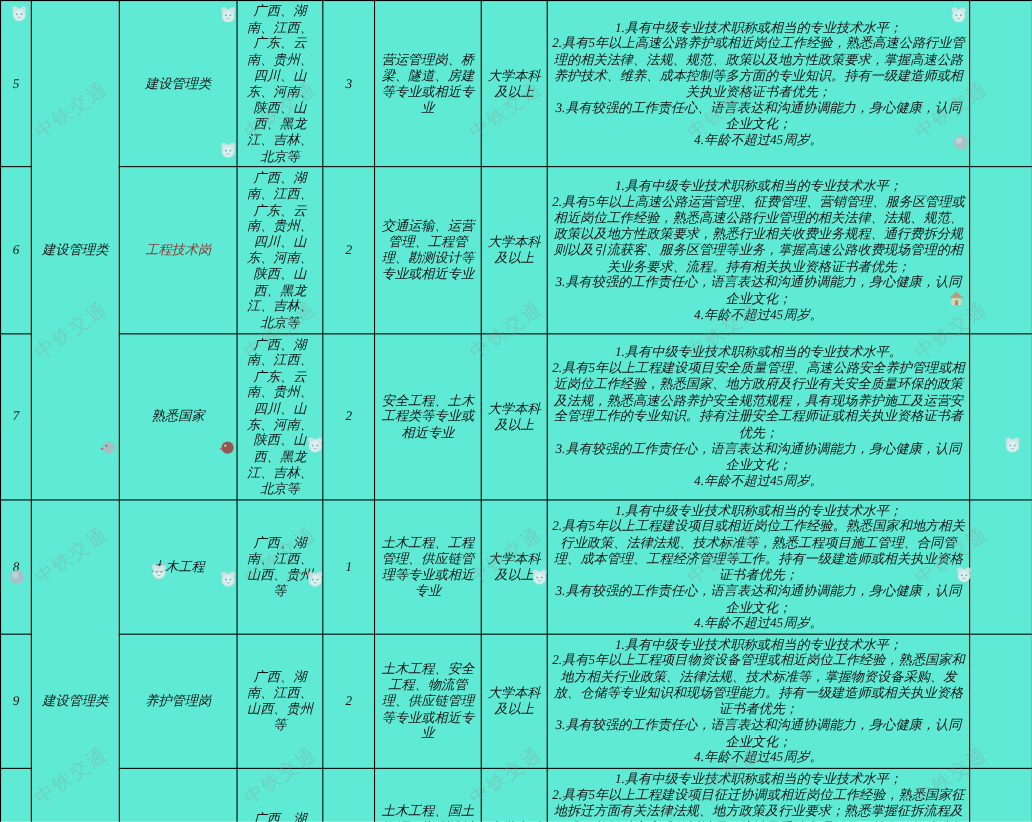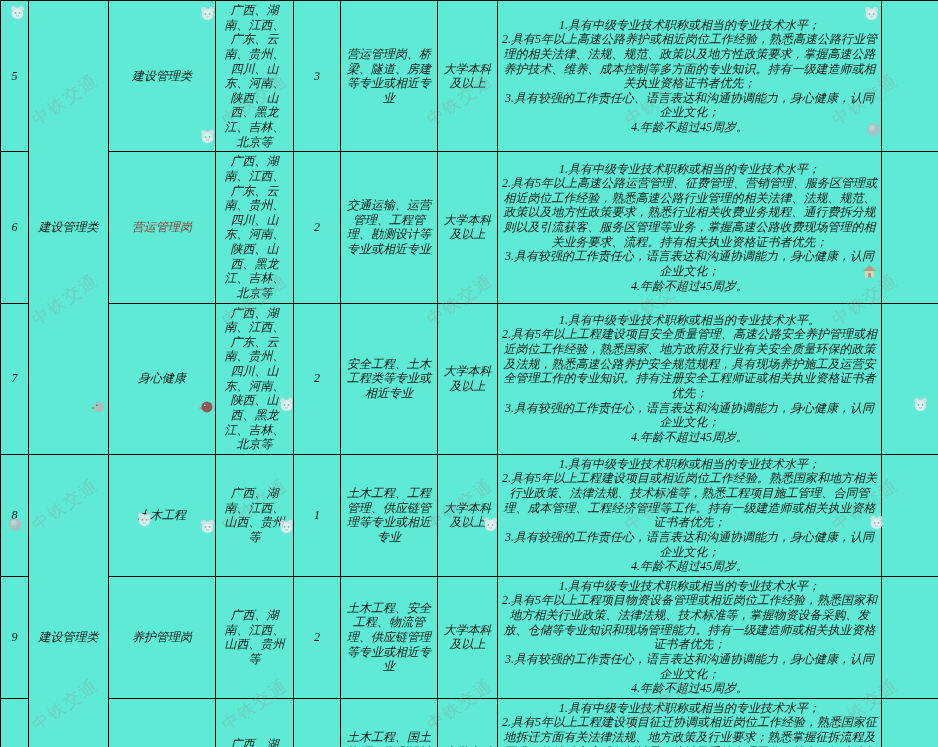--- a/index.html
+++ b/index.html
@@ -61,34 +61,34 @@
       <td class="majors">营运管理岗、桥梁、隧道、房建等专业或相近专业</td>
       <td>大学本科及以上</td>
       <td class="req hl-purple">1.具有中级专业技术职称或相当的专业技术水平；
 2.具有5年以上高速公路养护或相近岗位工作经验，熟悉高速公路行业管理的相关法律、法规、规范、政策以及地方性政策要求，掌握高速公路养护技术、维养、成本控制等多方面的专业知识。持有一级建造师或相关执业资格证书者优先；
 3.具有较强的工作责任心、语言表达和沟通协调能力，身心健康，认同企业文化；
 4.年龄不超过45周岁。</td>
       <td></td>
     </tr>
     <tr style="height:136px">
       <td>6</td>
-      <td class="hl-red">营运管理岗</td>
+      <td class="hl-red">工程技术岗</td>
       <td class="regions">广西、湖南、江西、广东、云南、贵州、四川、山东、河南、陕西、山西、黑龙江、吉林、北京等</td>
       <td>2</td>
       <td class="majors">交通运输、运营管理、工程管理、勘测设计等专业或相近专业</td>
       <td>大学本科及以上</td>
       <td class="req hl-blue">1.具有中级专业技术职称或相当的专业技术水平；
 2.具有5年以上高速公路运营管理、征费管理、营销管理、服务区管理或相近岗位工作经验，熟悉高速公路行业管理的相关法律、法规、规范、政策以及地方性政策要求，熟悉行业相关收费业务规程、通行费拆分规则以及引流获客、服务区管理等业务，掌握高速公路收费现场管理的相关业务要求、流程。持有相关执业资格证书者优先；
 3.具有较强的工作责任心，语言表达和沟通协调能力，身心健康，认同企业文化；
 4.年龄不超过45周岁。</td>
       <td></td>
     </tr>
     <tr style="height:137px">
       <td>7</td>
-      <td>身心健康</td>
+      <td>熟悉国家</td>
       <td class="regions">广西、湖南、江西、广东、云南、贵州、四川、山东、河南、陕西、山西、黑龙江、吉林、北京等</td>
       <td>2</td>
       <td class="majors">安全工程、土木工程类等专业或相近专业</td>
       <td>大学本科及以上</td>
       <td class="req hl-brown">1.具有中级专业技术职称或相当的专业技术水平。
 2.具有5年以上工程建设项目安全质量管理、高速公路安全养护管理或相近岗位工作经验，熟悉国家、地方政府及行业有关安全质量环保的政策及法规，熟悉高速公路养护安全规范规程，具有现场养护施工及运营安全管理工作的专业知识。持有注册安全工程师证或相关执业资格证书者优先；
 3.具有较强的工作责任心，语言表达和沟通协调能力，身心健康，认同企业文化；
 4.年龄不超过45周岁。</td>
       <td></td>
     </tr>

